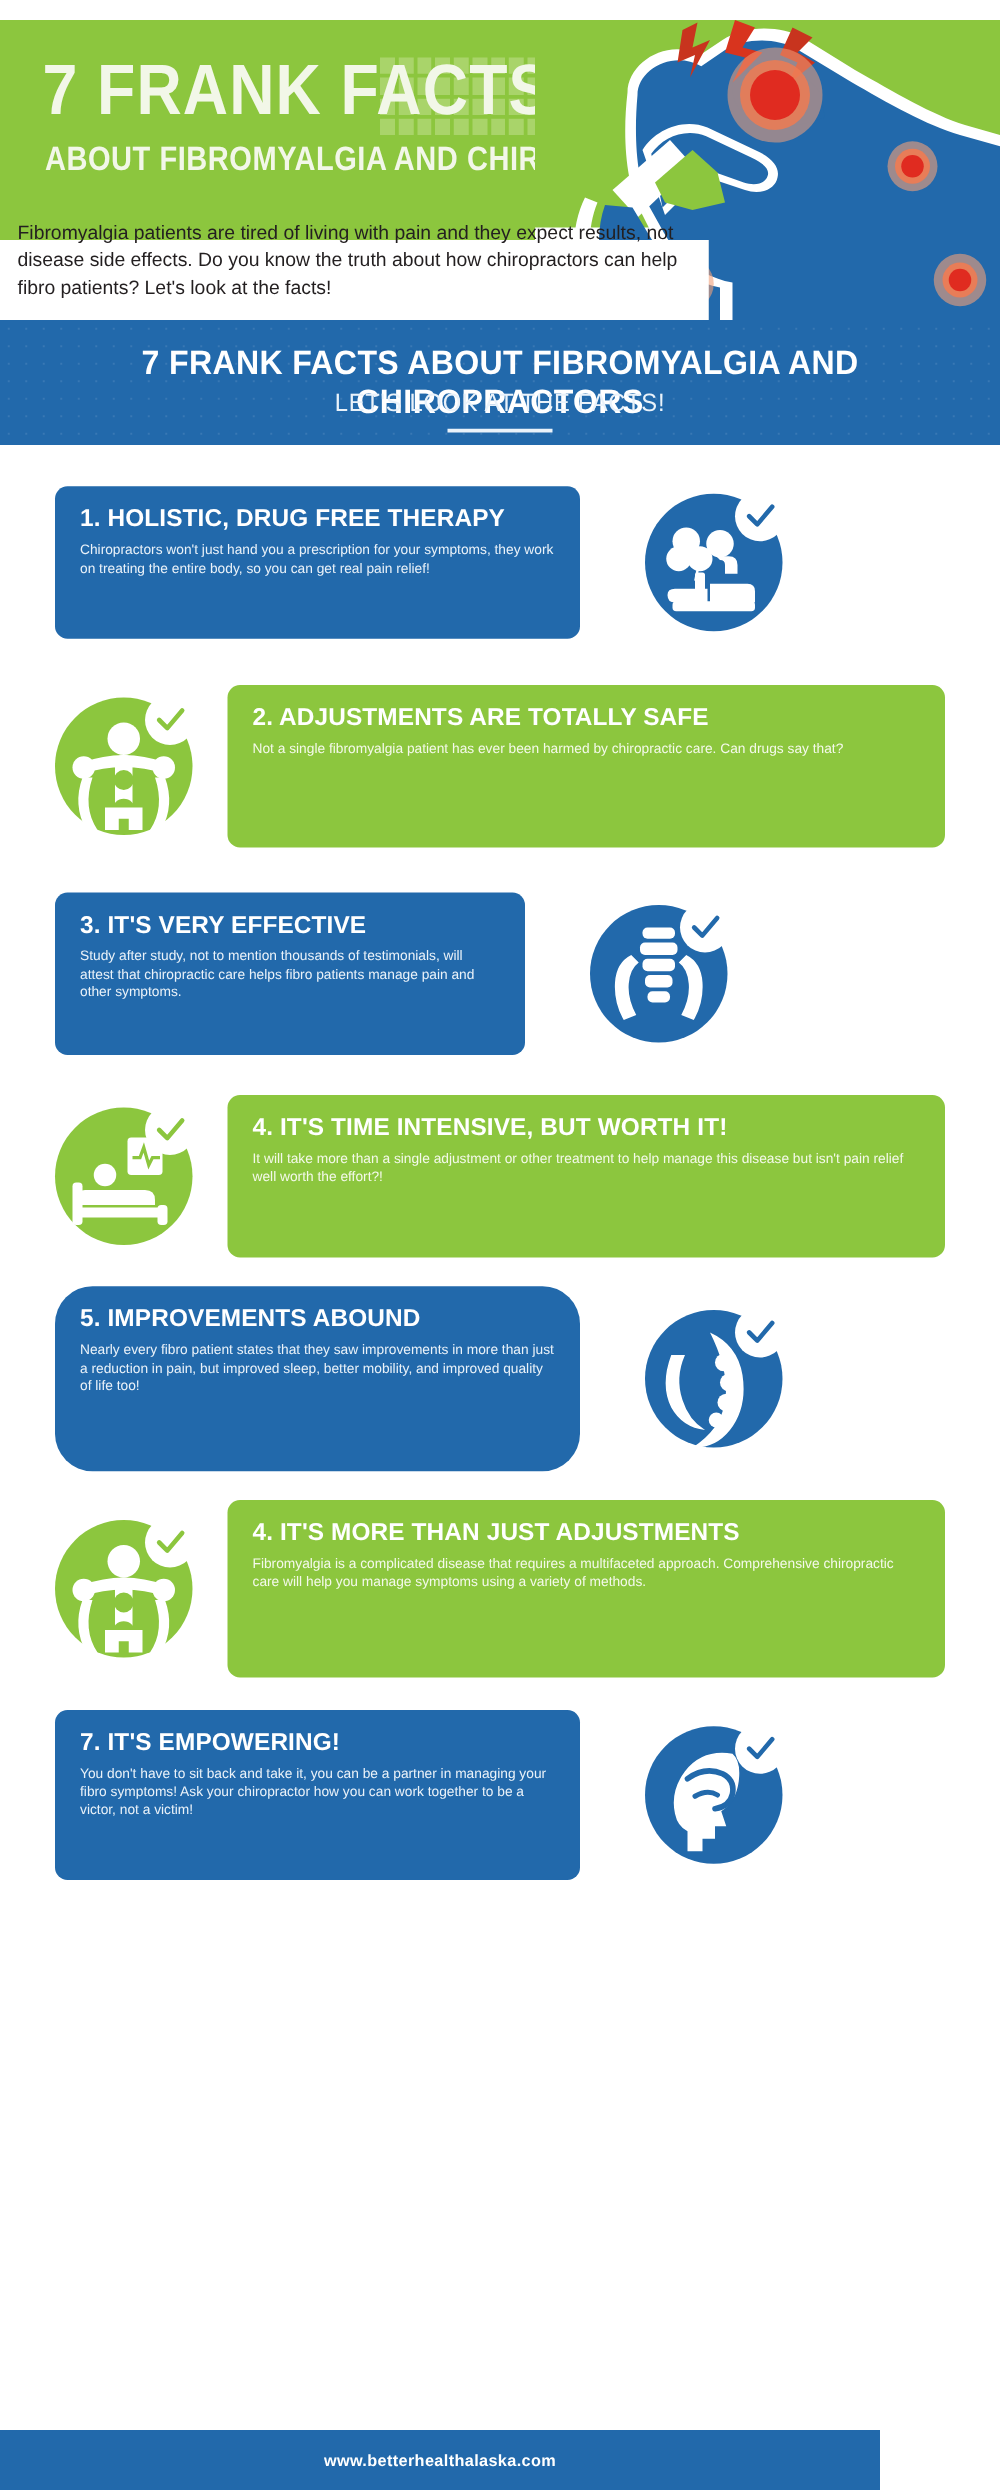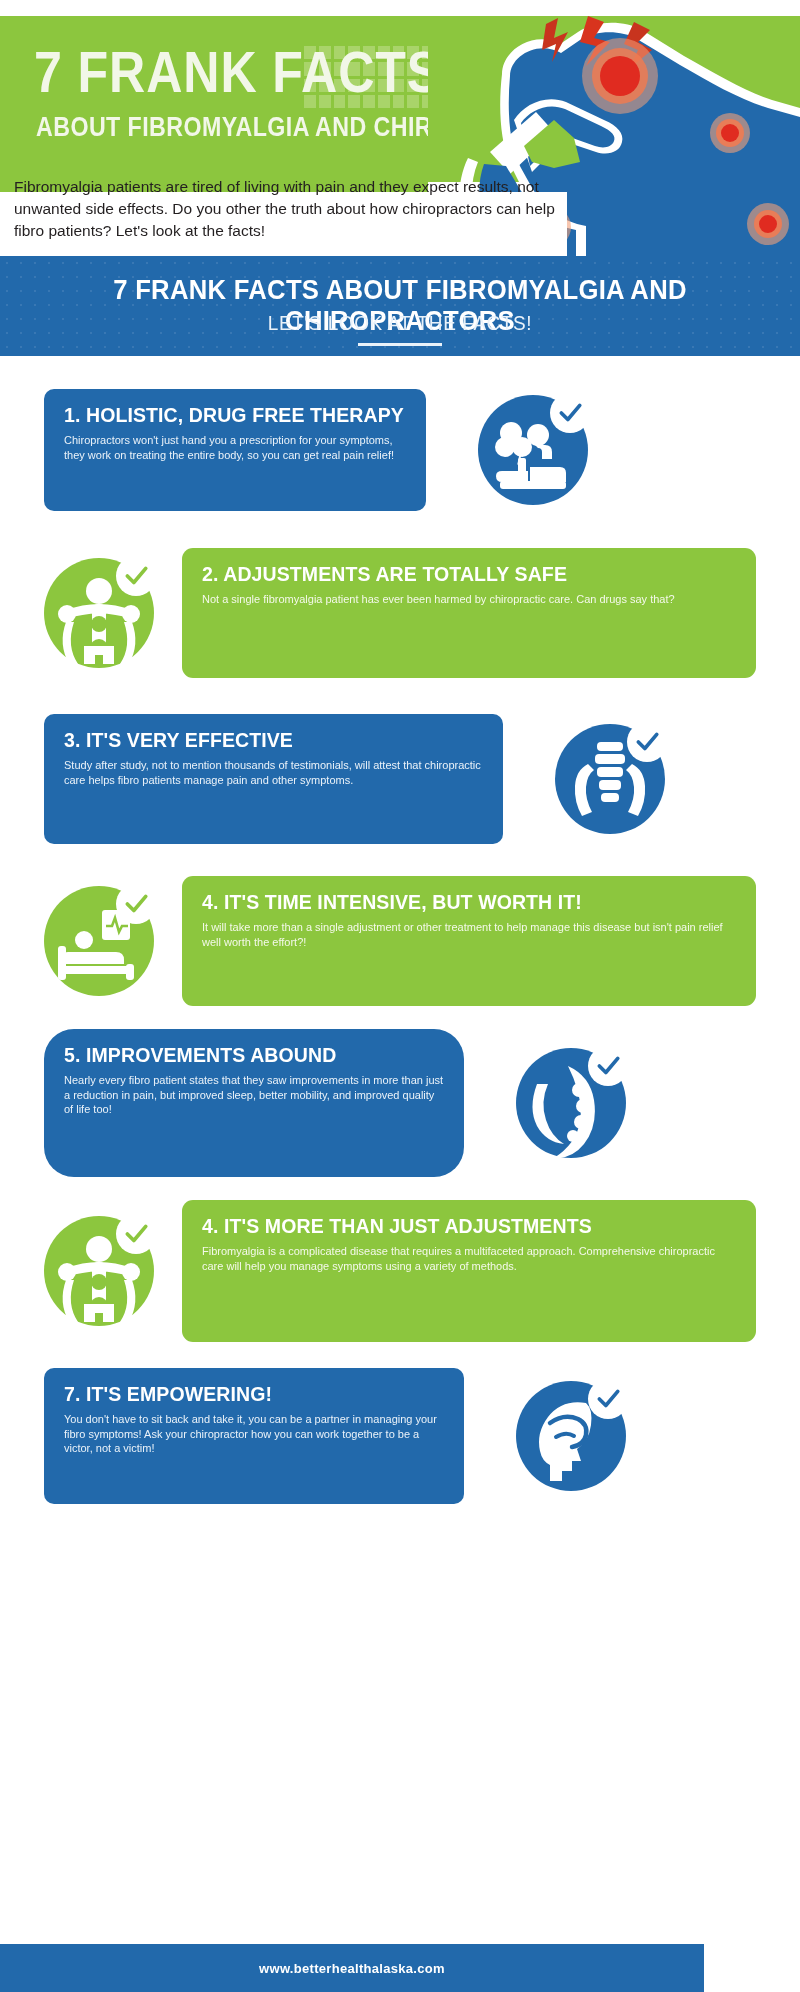--- a/index.html
+++ b/index.html
@@ -100,21 +100,21 @@
     position:absolute; left:0; width:800px;
     display:flex; align-items:center;
   }
   .fact.left-icon { flex-direction:row; }
   .card {
     border-radius:10px;
     padding:16px 20px 18px 20px;
     color:#ffffff;
   }
   .card.blue  { background:#2269ab; }
-  .card.green { background:#8cc63e;border-radius:11px; }
+  .card.green { background:#8cc63e; }
   .card h3 {
     font-size:19.5px; font-weight:bold; letter-spacing:0.1px;
     margin-bottom:7px; line-height:1.1;
   }
   .card.blue h3  { color:#ffffff; }
   .card.green h3 { color:#ffffff; }
   .card p {
     font-size:11px; line-height:1.32;
   }
   .card.blue p  { color:#eaf2f9; }
@@ -248,33 +248,33 @@
       <g>
         <circle cx="340" cy="208" r="21" fill="#f2a07a" opacity="0.6"></circle>
         <circle cx="340" cy="208" r="14" fill="#ef7b52" opacity="0.9"></circle>
         <circle cx="340" cy="208" r="9" fill="#e02b20"></circle>
       </g>
     </svg>
   </div>
 </div>
 
 <div class="intro">
-  <p>Fibromyalgia patients are tired of living with pain and they expect results, not unwanted side effects. Do you other the truth about how chiropractors can help fibro patients? Let's look at the facts!</p>
+  <p>Fibromyalgia patients are tired of living with pain and they expect results, not disease side effects. Do you know the truth about how chiropractors can help fibro patients? Let's look at the facts!</p>
 </div>
 
 <div class="banner">
   <div class="banner-title">7 FRANK FACTS ABOUT FIBROMYALGIA AND CHIROPRACTORS</div>
   <div class="banner-sub">LET'S LOOK AT THE FACTS!</div>
   <div class="banner-rule"></div>
 </div>
 
 <div class="facts">
 
   <div class="fact" style="top:24px; height:140px; padding:0 44px; justify-content:flex-start;">
-    <div class="card blue" style="width:382px; min-height:122px;">
+    <div class="card blue" style="width:420px; min-height:122px;">
       <h3>1. HOLISTIC, DRUG FREE THERAPY</h3>
       <p>Chiropractors won't just hand you a prescription for your symptoms, they work on treating the entire body, so you can get real pain relief!</p>
     </div>
     <div class="iconwrap" style="margin-left:52px;">
       <div class="iconcircle blue"></div>
       <svg class="icon-svg" viewBox="0 0 110 110">
         <g fill="#ffffff">
           <circle cx="33" cy="38" r="11"></circle>
           <circle cx="27" cy="52" r="10"></circle>
           <circle cx="44" cy="52" r="10"></circle>
@@ -318,21 +318,21 @@
         </svg>
       </div>
     </div>
     <div class="card green" style="width:574px; min-height:130px;">
       <h3>2. ADJUSTMENTS ARE TOTALLY SAFE</h3>
       <p>Not a single fibromyalgia patient has ever been harmed by chiropractic care. Can drugs say that?</p>
     </div>
   </div>
 
   <div class="fact" style="top:348px; height:150px; padding:0 44px; justify-content:flex-start;">
-    <div class="card blue" style="width:459px; min-height:130px;">
+    <div class="card blue" style="width:376px; min-height:130px;">
       <h3>3. IT'S VERY EFFECTIVE</h3>
       <p>Study after study, not to mention thousands of testimonials, will attest that chiropractic care helps fibro patients manage pain and other symptoms.</p>
     </div>
     <div class="iconwrap" style="margin-left:52px;">
       <div class="iconcircle blue"></div>
       <svg class="icon-svg" viewBox="0 0 110 110">
         <g fill="#ffffff">
           <rect x="42" y="18" width="26" height="9" rx="4"></rect>
           <rect x="40" y="30" width="30" height="10" rx="4"></rect>
           <rect x="42" y="43" width="26" height="10" rx="4"></rect>

